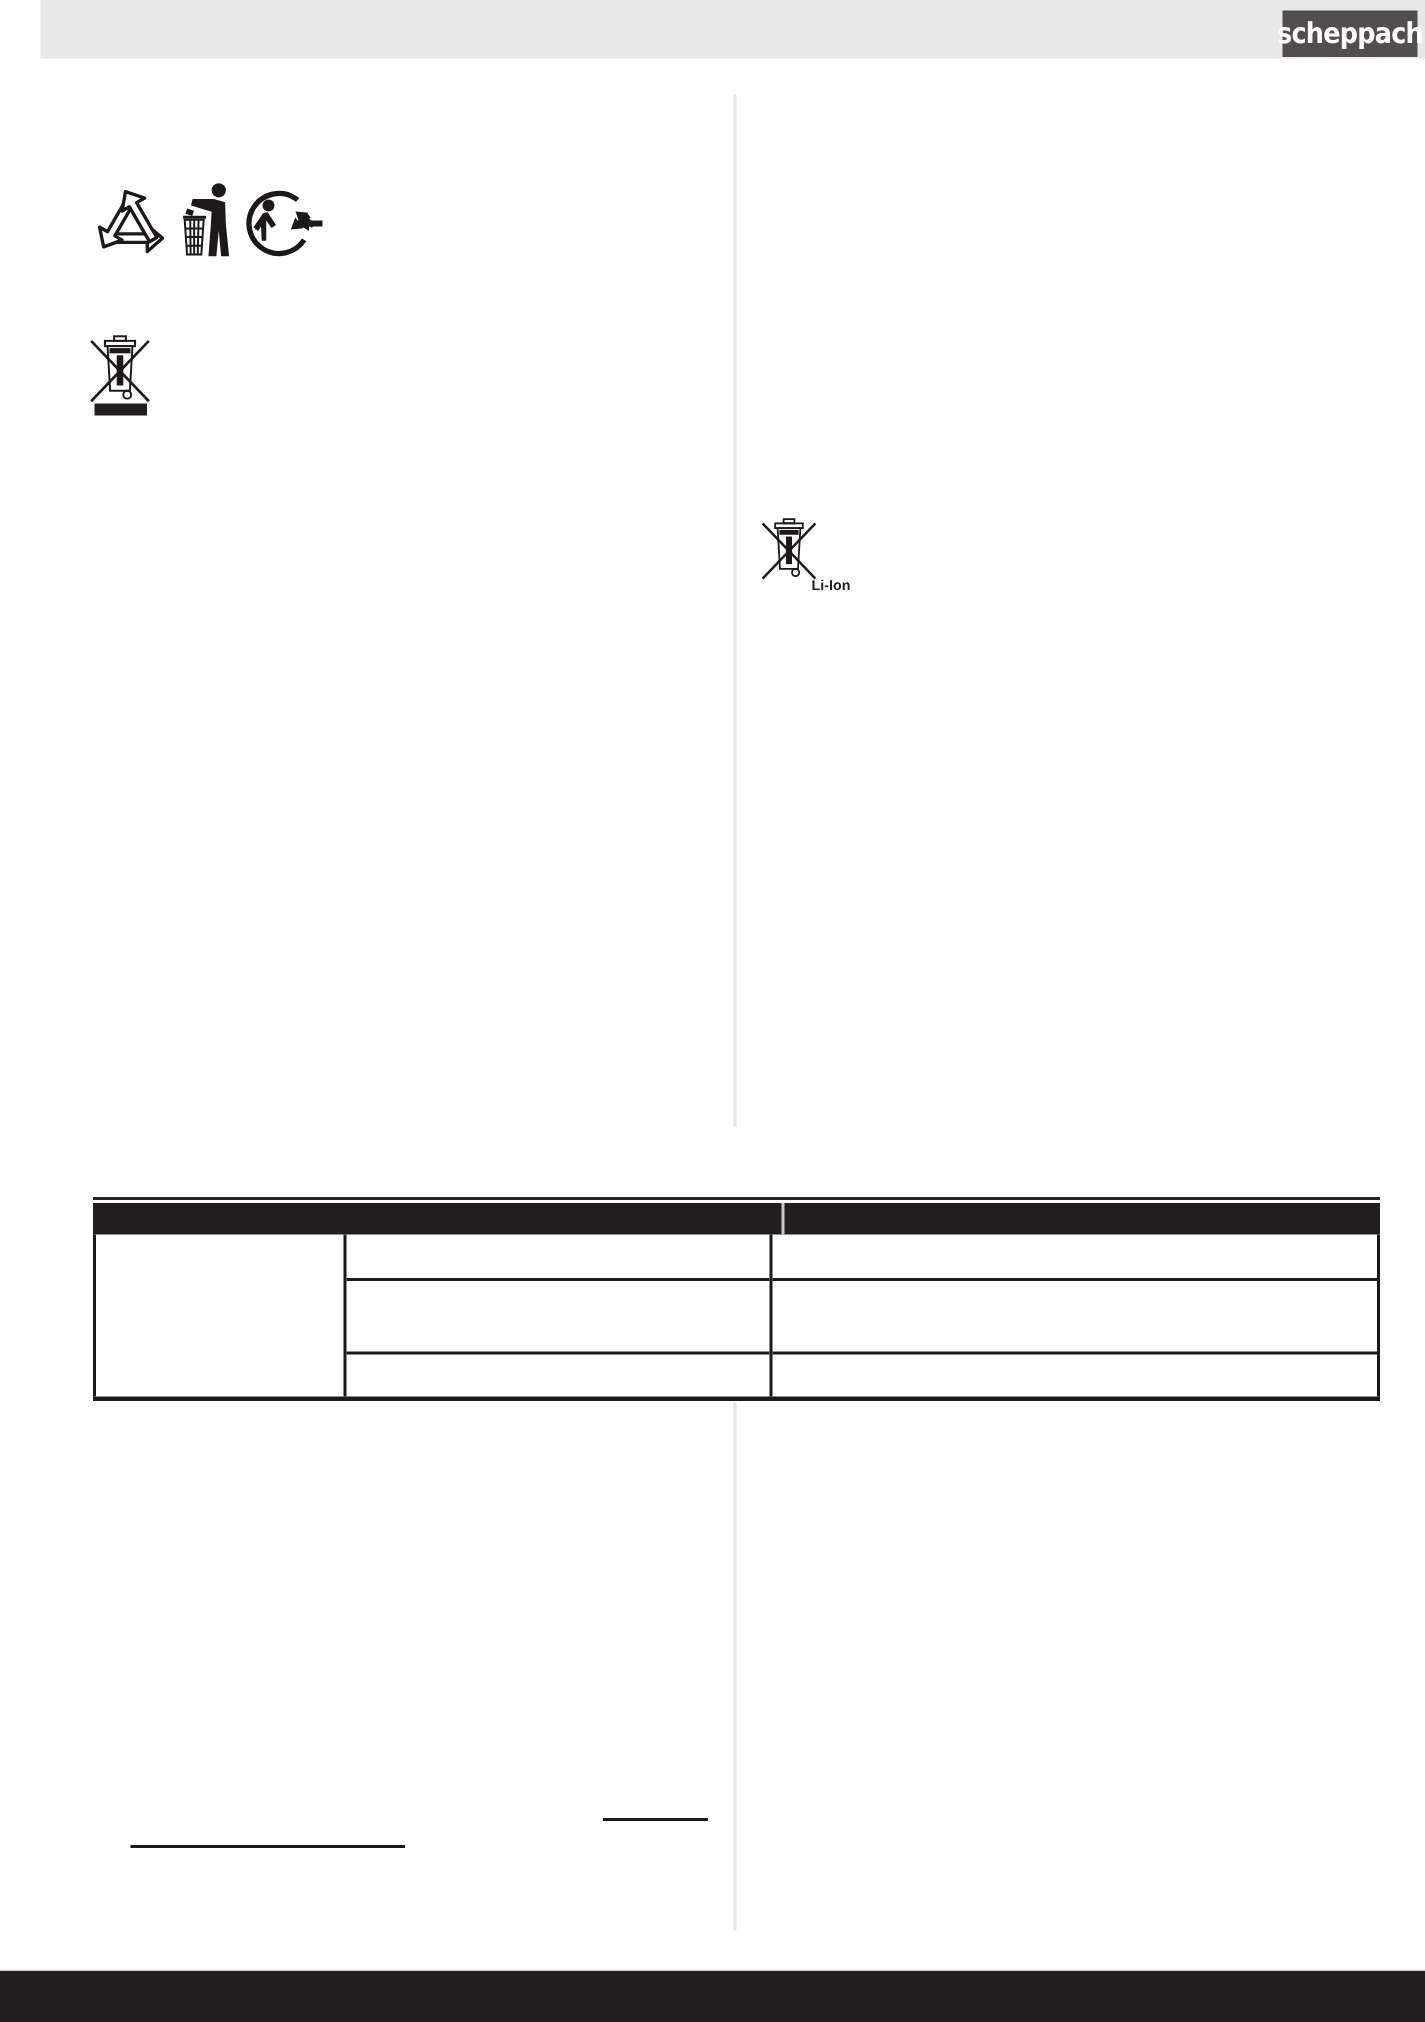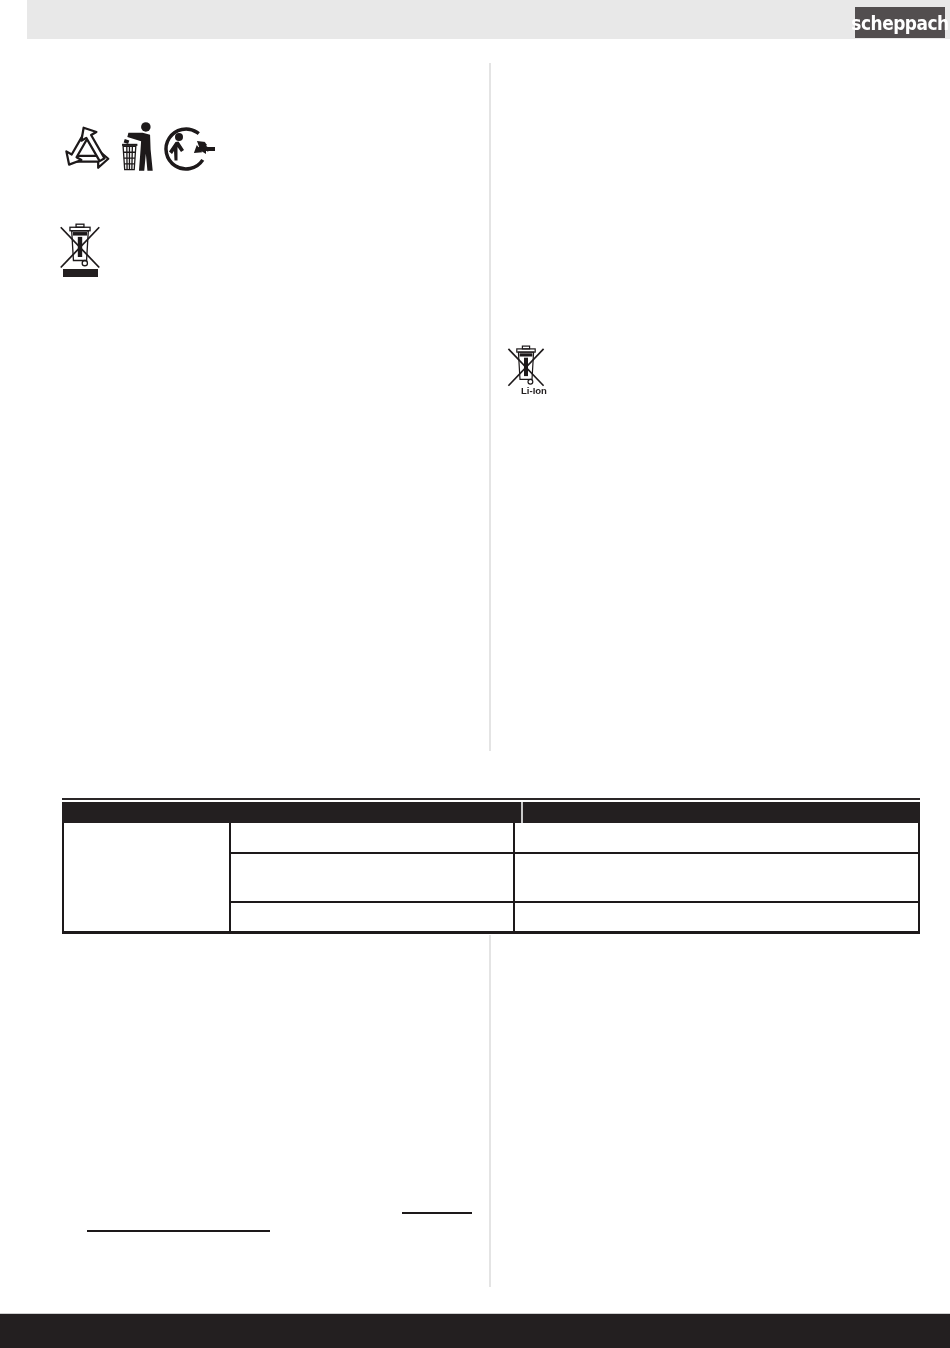--- a/index.html
+++ b/index.html
@@ -23,21 +23,21 @@
   .vdiv.lower{left:489px;top:935px;height:352px;}
   
   .icon{position:absolute;}
   .ic-recycle{left:59px;top:119px;width:56px;height:56px;}
   .ic-tidyman{left:121px;top:121px;width:37px;height:53px;}
   .ic-triman{left:162px;top:124px;width:55px;height:50px;}
   .ic-weee{left:58px;top:222px;width:44px;height:49px;}
   .weee-bar{position:absolute;left:63px;top:269px;width:35px;height:8px;background:#231f20;}
   .ic-liion{left:506px;top:344px;width:40px;height:45px;}
   .liion-label{
-    position:absolute;left:508px;top:385px;width:52px;text-align:center;
+    position:absolute;left:528px;top:385px;width:52px;text-align:center;
     font-size:9.5px;font-weight:bold;color:#231f20;
   }
   
   .tbl{position:absolute;left:62px;top:798px;width:858px;}
   .tbl-topline{height:2px;background:#2a2627;}
   .tbl-gap{height:2px;background:#ffffff;}
   .tbl-header{height:21px;background:#231f20;display:flex;}
   .tbl-header .th-a{width:451px;height:21px;}
   .tbl-header .th-sep{width:2px;height:21px;background:#c9c9c9;}
   .tbl-header .th-b{flex:1;height:21px;}

